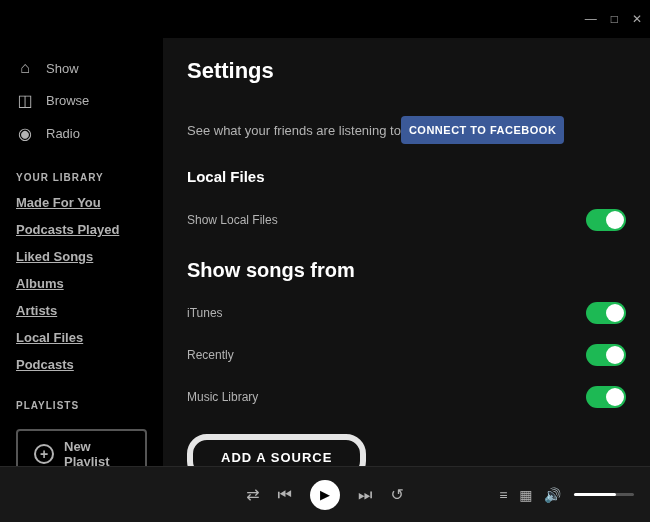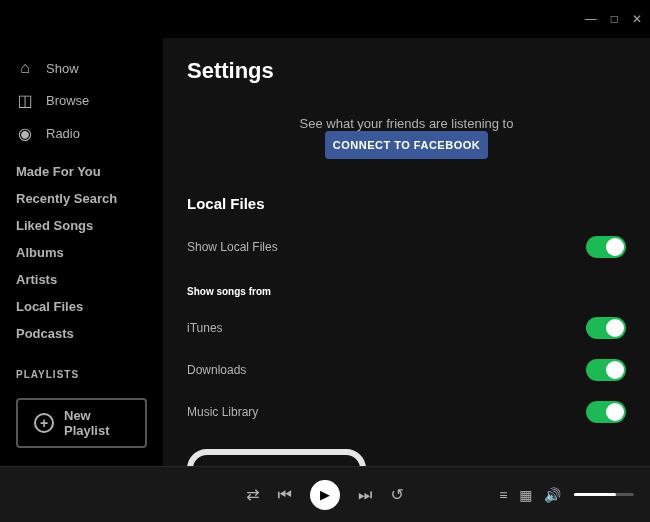--- a/index.html
+++ b/index.html
@@ -155,20 +155,21 @@
       color: #b3b3b3;
       letter-spacing: 1px;
       text-transform: uppercase;
     }
     .sidebar-text-item {
       padding: 6px 16px;
       font-size: 13px;
       font-weight: 600;
       color: #b3b3b3;
       cursor: pointer;
+      text-decoration: underline;
     }
 
     .sidebar-playlists {
       margin-top: 4px;
     }
     .new-playlist-btn {
       display: flex;
       align-items: center;
       gap: 10px;
       padding: 8px 16px;
@@ -211,22 +212,21 @@
       font-size: 22px;
       font-weight: 700;
       color: #fff;
       margin-bottom: 32px;
     }
 
     .facebook-section {
       display: flex;
       align-items: center;
       justify-content: flex-start;
-      margin-bottom: 36px;
-      flex-direction: column;
+      margin-bottom: 24px;
     }
     .facebook-text {
       font-size: 13px;
       color: #b3b3b3;
     }
     .connect-facebook-btn {
       background: #3b5998;
       color: #fff;
       border: none;
       border-radius: 4px;
@@ -273,21 +273,21 @@
       width: 18px;
       height: 18px;
       background: #fff;
       border-radius: 50%;
       top: 2px;
       right: 2px;
       transition: all 0.2s;
     }
 
     .subsection-title {
-      font-size: 10px;
+      font-size: 20px;
       font-weight: 700;
       color: #fff;
       margin: 18px 0 10px;
     }
 
     .add-source-btn {
       border: 6px solid #e5e5e5;
       border-radius: 20px;
       padding: 10px 28px;
       background: transparent;
@@ -444,24 +444,25 @@
     <div class="sidebar-item">
       <span class="sidebar-icon">◫</span>
       <span>Browse</span>
     </div>
     <div class="sidebar-item">
       <span class="sidebar-icon">◉</span>
       <span>Radio</span>
     </div>
   </div>
 
+  <div class="sidebar-label-section">YOUR LIBRARY</div>
 
   <div class="sidebar-section">
     <div class="sidebar-text-item">Made For You</div>
-    <div class="sidebar-text-item">Recently Search</div>
+    <div class="sidebar-text-item">Podcasts Played</div>
     <div class="sidebar-text-item">Liked Songs</div>
     <div class="sidebar-text-item">Albums</div>
     <div class="sidebar-text-item">Artists</div>
     <div class="sidebar-text-item">Local Files</div>
     <div class="sidebar-text-item">Podcasts</div>
   </div>
 
   <div class="sidebar-label-section">PLAYLISTS</div>
 
   <div class="sidebar-playlists">
@@ -494,21 +495,21 @@
 
   <div>
     <div class="subsection-title">Show songs from</div>
 
     <div class="setting-row">
       <span class="setting-label">iTunes</span>
       <div class="toggle"></div>
     </div>
 
     <div class="setting-row">
-      <span class="setting-label">Downloads</span>
+      <span class="setting-label">Recently</span>
       <div class="toggle"></div>
     </div>
 
     <div class="setting-row">
       <span class="setting-label">Music Library</span>
       <div class="toggle"></div>
     </div>
   </div>
 
   <button class="add-source-btn">ADD A SOURCE</button>

